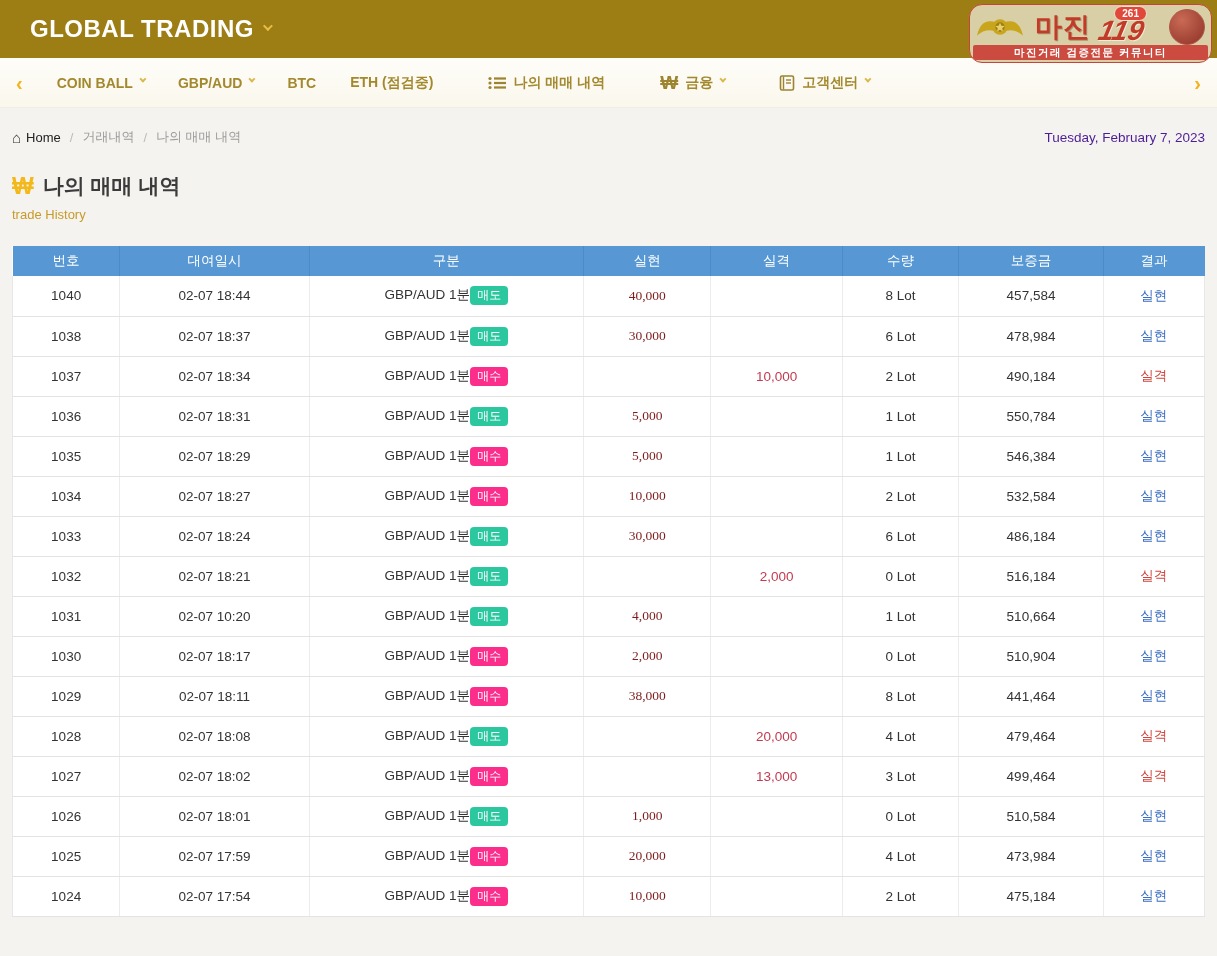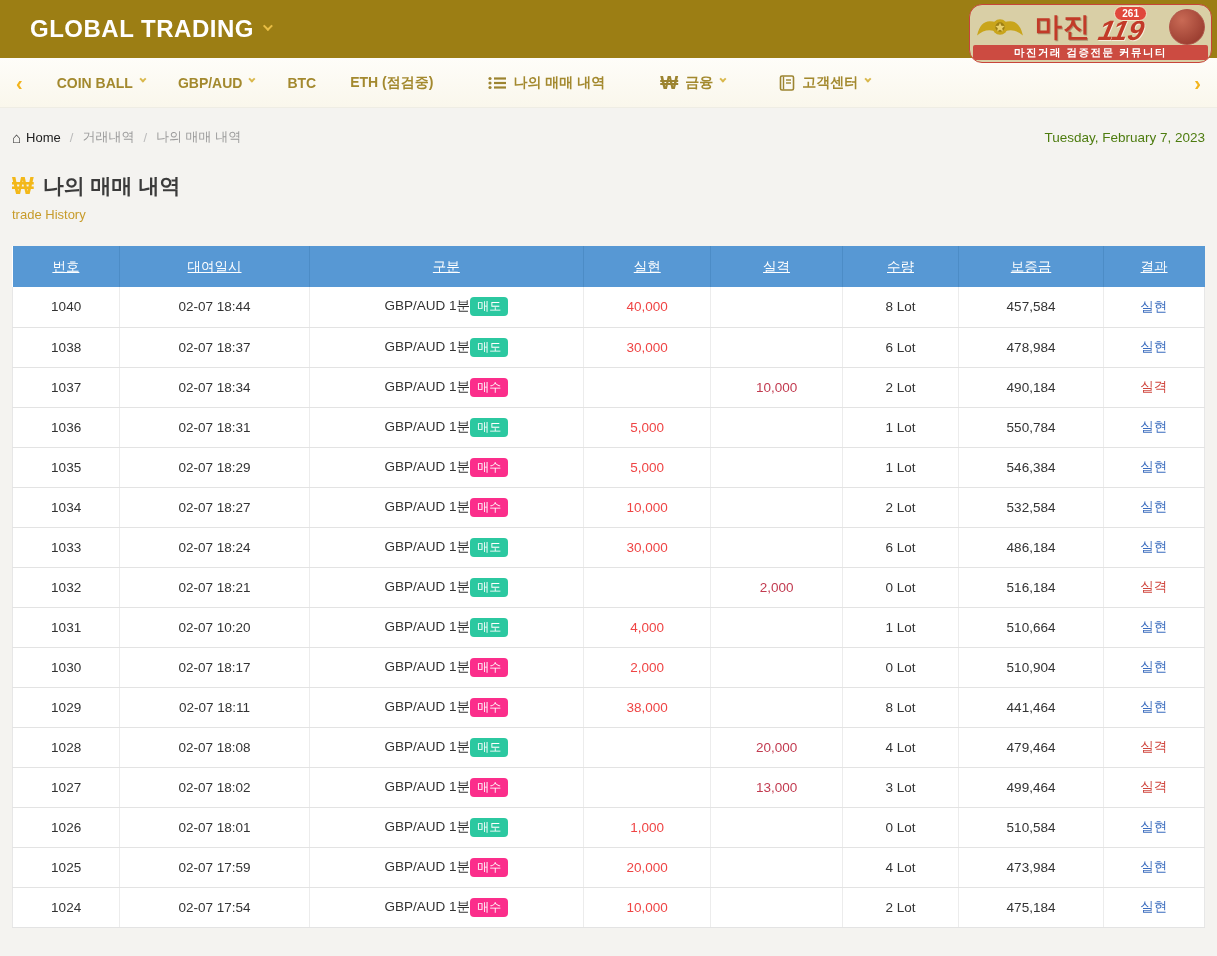--- a/index.html
+++ b/index.html
@@ -74,44 +74,44 @@
   
   .crumb-row {
     display:flex; justify-content:space-between; align-items:center;
     padding:20px 12px 0 12px; font-size:13px;
   }
   .crumbs { display:flex; align-items:center; color:#9B9B9B; }
   .crumb-home { color:#222; display:flex; align-items:center; cursor:pointer; text-decoration:none; }
   .home-glyph { font-size:15px; margin-right:5px; color:#333; }
   .crumb-sep { margin:0 9px; color:#BBB; }
   .crumb-link { color:#9B9B9B; cursor:pointer; text-decoration:none; }
-  .date-text { color:#4d7c0f; font-size:13.5px; }
+  .date-text { color:#4c1d95; font-size:13.5px; }
 
   
   .title-block { padding:26px 12px 0 12px; }
   .page-title { display:flex; align-items:center; font-size:21px; font-weight:bold; color:#3B3B3B; }
   .title-won { color:#F3B819; font-size:23px; font-weight:bold; margin-right:9px; }
   .page-subtitle { margin-top:7px; font-size:13px; color:#C79B2A; }
 
   
   .table-wrap { padding:24px 12px 0 12px; }
   table { width:100%; border-collapse:collapse; background:#FFF; table-layout:fixed; }
   thead th {
     background:#5798D4; color:#FFF; font-size:13.5px; font-weight:normal;
-    height:41px; border-left:1px solid #4C8CC6;text-decoration:underline;
+    height:30px; border-left:1px solid #4C8CC6;
   }
   thead th:first-child { border-left:none; }
   tbody td {
     height:40px; text-align:center; font-size:13.5px; color:#333;
     background:#FFF; border-bottom:1px solid #E3E3E3; border-left:1px solid #ECECEC;
     white-space:nowrap; overflow:hidden;
   }
   tbody td:first-child { border-left:1px solid #E7E7E7; }
   tbody td:last-child  { border-right:1px solid #E7E7E7; }
-  td.win  { color:#ef4444; }
+  td.win  { color:#7f1d1d;font-family:Liberation Serif, serif; }
   td.lose { color:#C23B50; }
   td.res-win  { color:#3D6EBF; }
   td.res-lose { color:#D0473F; }
   .badge {
     display:inline-block; padding:3px 7px 4px 7px;
     border-radius:4px; color:#FFF; font-size:12px; line-height:1;
   }
   .badge.sell { background:#2BC8A0; }
   .badge.buy  { background:#FB2E8B; }
 </style>

